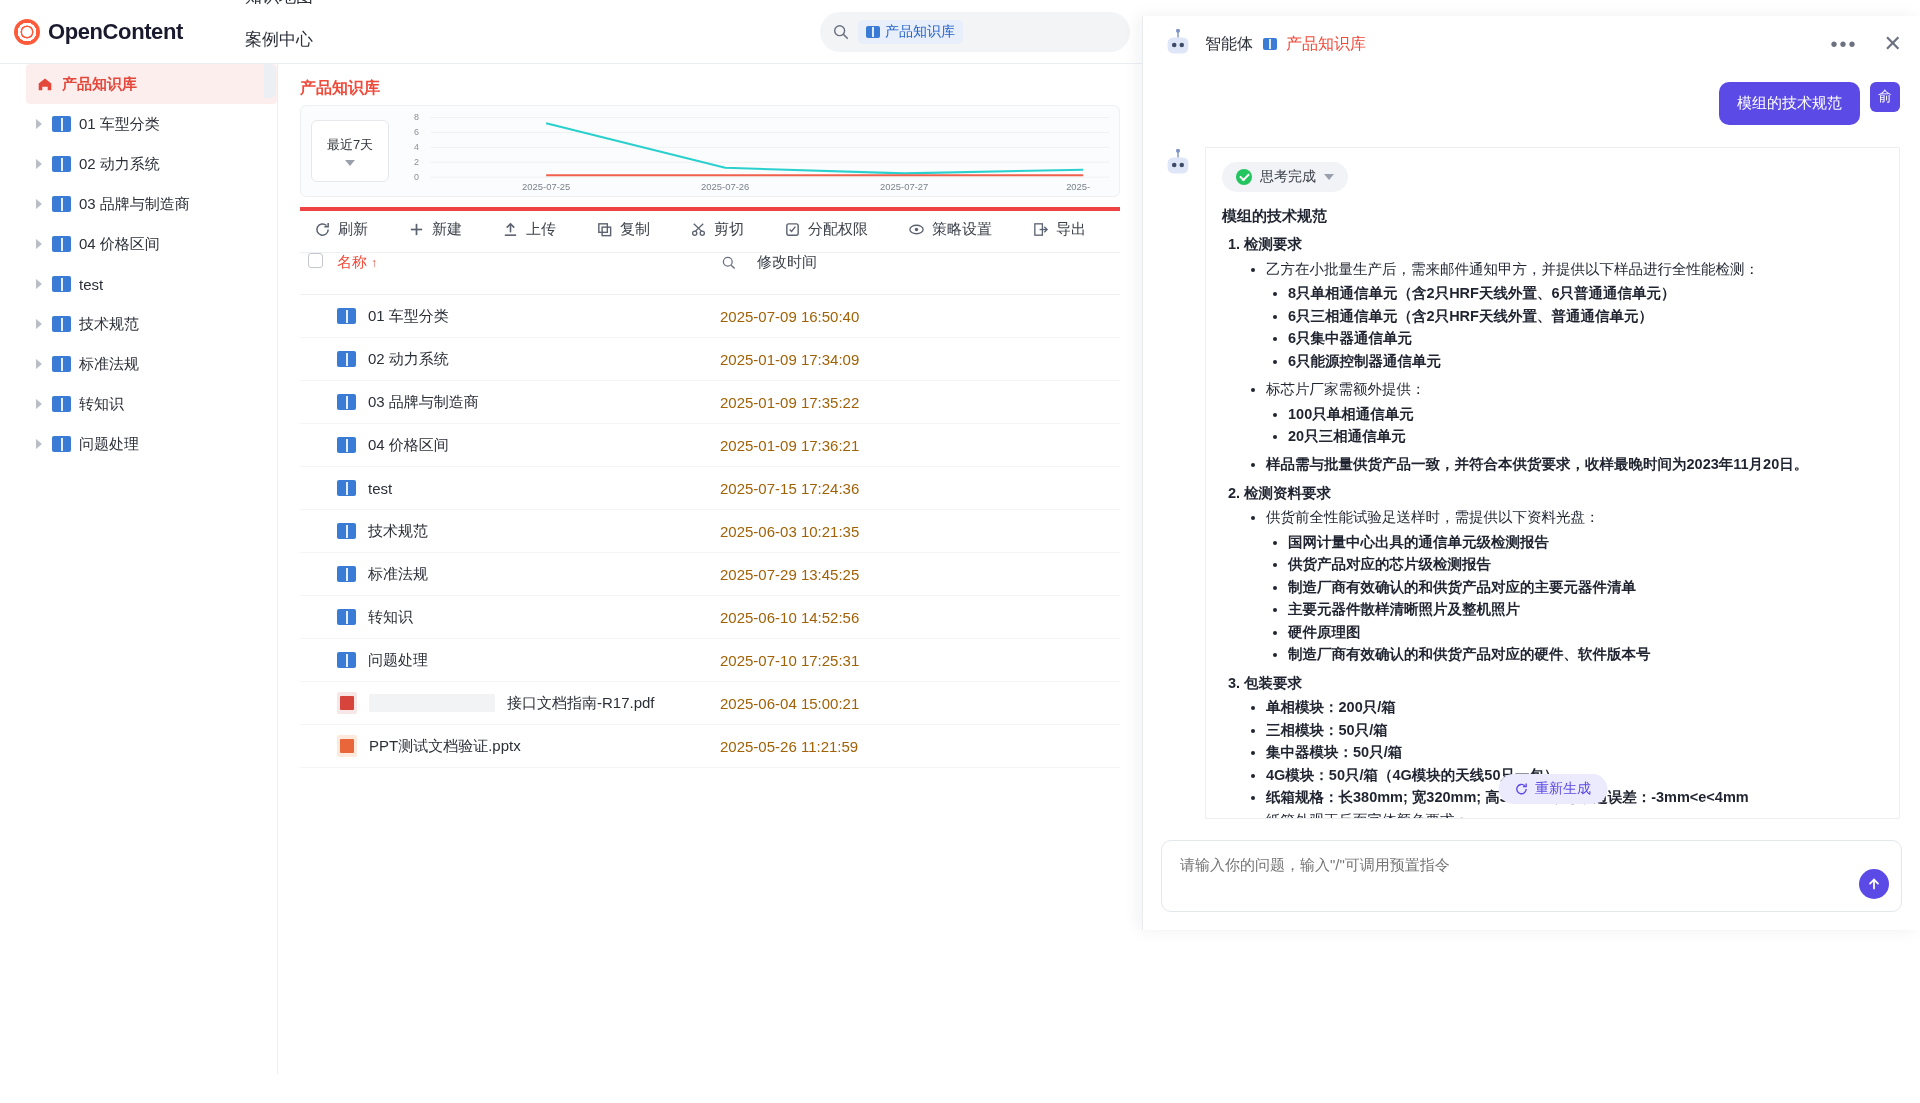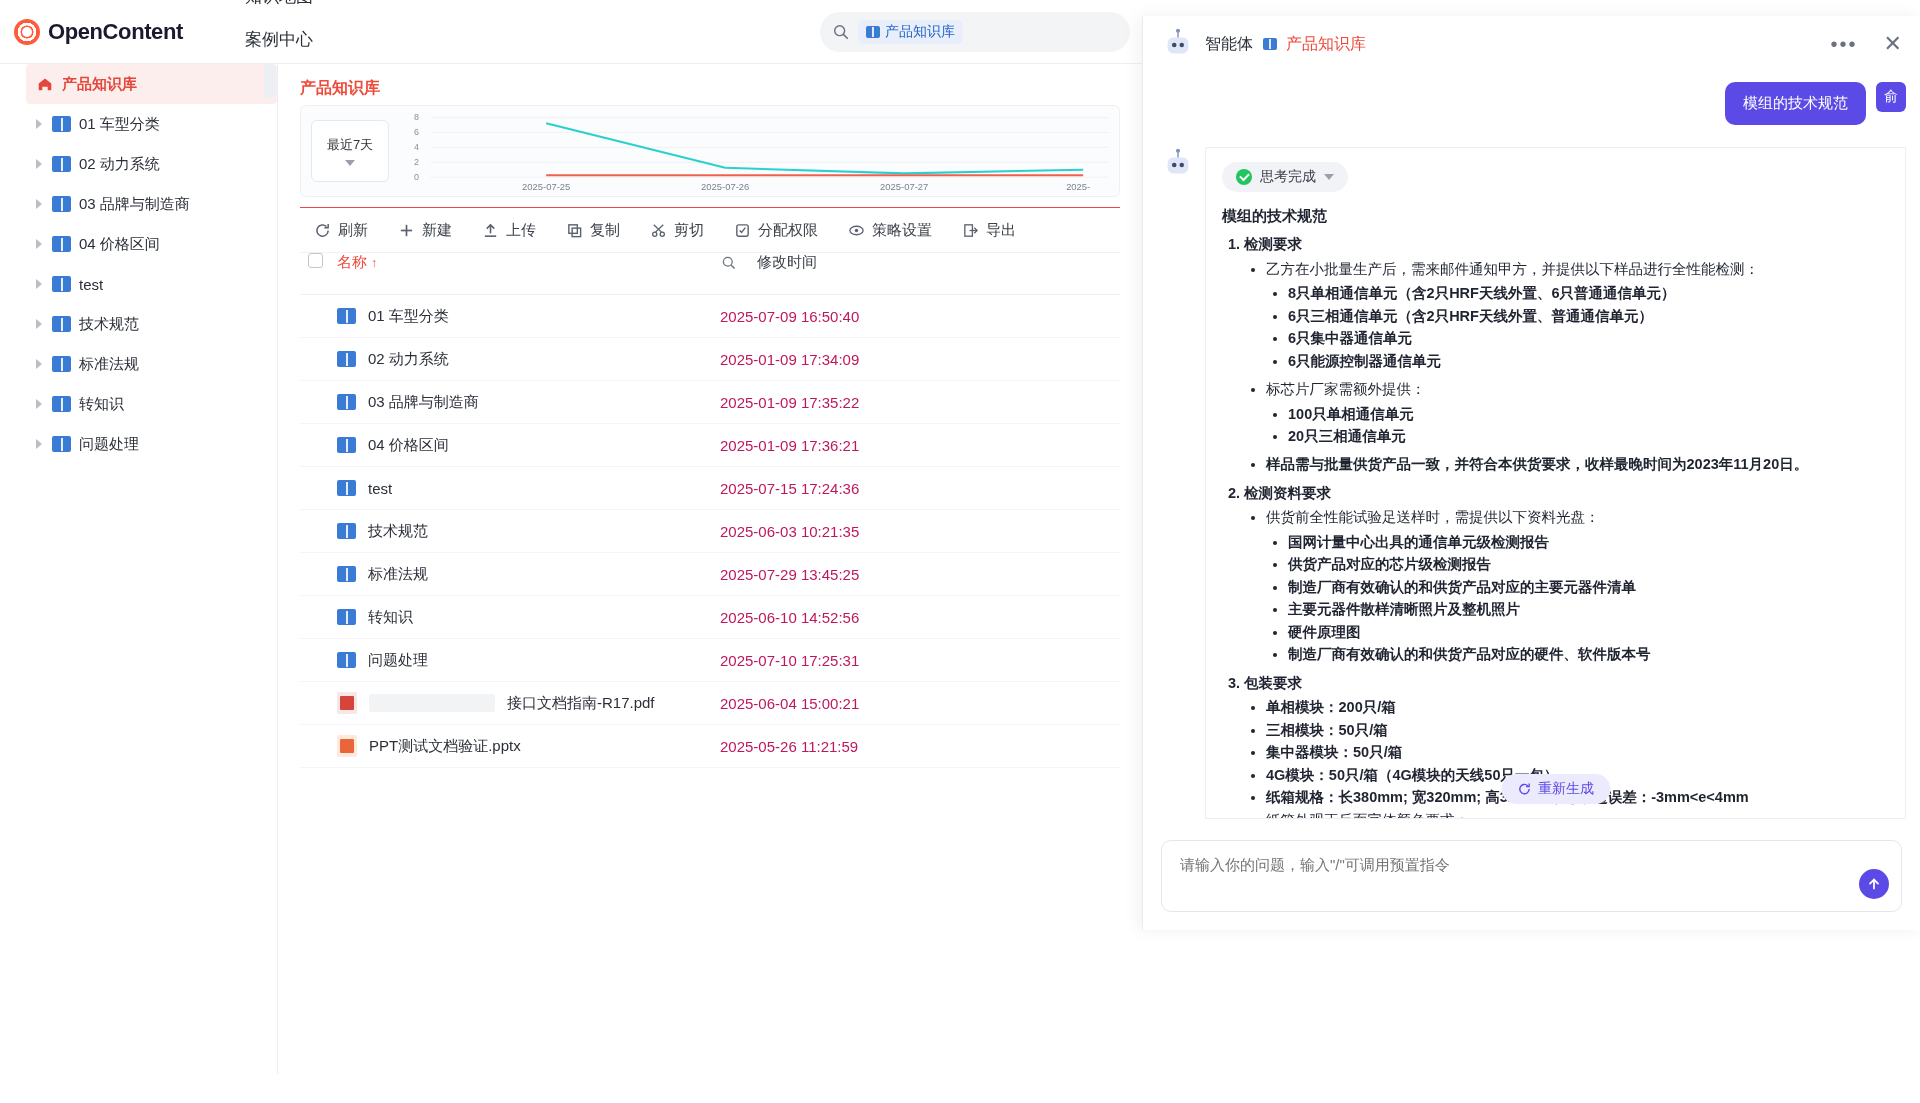--- a/index.html
+++ b/index.html
@@ -135,22 +135,22 @@
     width: 0; height: 0;
     border-left: 5px solid transparent; border-right: 5px solid transparent;
     border-top: 6px solid #9aa0ab;
   }
   .chart-area { position: absolute; left: 96px; top: 6px; right: 6px; bottom: 4px; }
   .chart-svg { width: 100%; height: 100%; display: block; }
 
   
   .toolbar {
     margin: 10px 0 0 22px; width: 820px; height: 46px;
-    border-top: 1px solid #ef4444; border-bottom: 1px solid #eef0f3;
-    display: flex; align-items: center; gap: 2px; overflow: hidden;
+    border-top: 4px solid #ef4444; border-bottom: 1px solid #eef0f3;
+    display: flex; align-items: flex-end; gap: 12px; overflow: hidden;
   }
   .tool-btn {
     display: flex; align-items: center; gap: 7px;
     font-size: 15px; color: #3d424b; padding: 0 14px; height: 46px;
     cursor: pointer; white-space: nowrap;
   }
   .tool-btn svg { flex: 0 0 auto; }
 
   
   .table { margin-left: 22px; width: 820px; }
@@ -163,21 +163,21 @@
     margin: 0 14px 0 8px; flex: 0 0 auto; background: #fff;
   }
   .th-name { color: #ef4a3a; width: 420px; display: flex; align-items: center; gap: 4px;}
   .th-time { color: #3d424b; }
   .sort-up { font-size: 12px; }
   .row {
     display: flex; align-items: center; height: 43px;
     border-bottom: 1px solid #f3f5f7; font-size: 15px; color: #2b2f38;
   }
   .row .name-cell { width: 420px; display: flex; align-items: center; gap: 12px; padding-left: 37px;}
-  .row .time-cell { color: #be185d; }
+  .row .time-cell { color: #a16207; }
   .pdf-icon, .ppt-icon {
     width: 20px; height: 22px; border-radius: 2px; position: relative; flex: 0 0 auto;
   }
   .pdf-icon { background: #f7e7e7; }
   .pdf-icon::after {
     content:""; position:absolute; left:3px; top:4px; width:14px; height:14px;
     background:#d6443c; border-radius:1px;
   }
   .ppt-icon { background: #fdeadd; }
   .ppt-icon::after {
@@ -205,21 +205,21 @@
     width: 34px; height: 34px; flex: 0 0 auto;
   }
   .panel-title { font-size: 16px; color: #2b2f38; }
   .panel-title .kb { color: #ef4a3a; margin-left: 4px;}
   .panel-head-spacer { flex: 1 1 auto; }
   .panel-dots { font-size: 20px; color: #6b7180; letter-spacing: 2px; cursor: pointer; }
   .panel-close { font-size: 22px; color: #6b7180; cursor: pointer; margin-left: 16px; }
 
   .chat {
     flex: 1 1 auto; overflow: hidden; position: relative;
-    padding: 10px 14px 0 18px;
+    padding: 10px 20px 0 18px;
   }
   .msg-user { display: flex; justify-content: flex-end; align-items: flex-start; gap: 10px; }
   .bubble-user {
     background: #5b4ae6; color: #fff; font-size: 15px;
     padding: 12px 18px; border-radius: 10px; max-width: 520px;
   }
   .user-avatar {
     width: 30px; height: 30px; border-radius: 6px; background: #5b4ae6; color: #fff;
     display: flex; align-items: center; justify-content: center; font-size: 14px; flex: 0 0 auto;
   }

